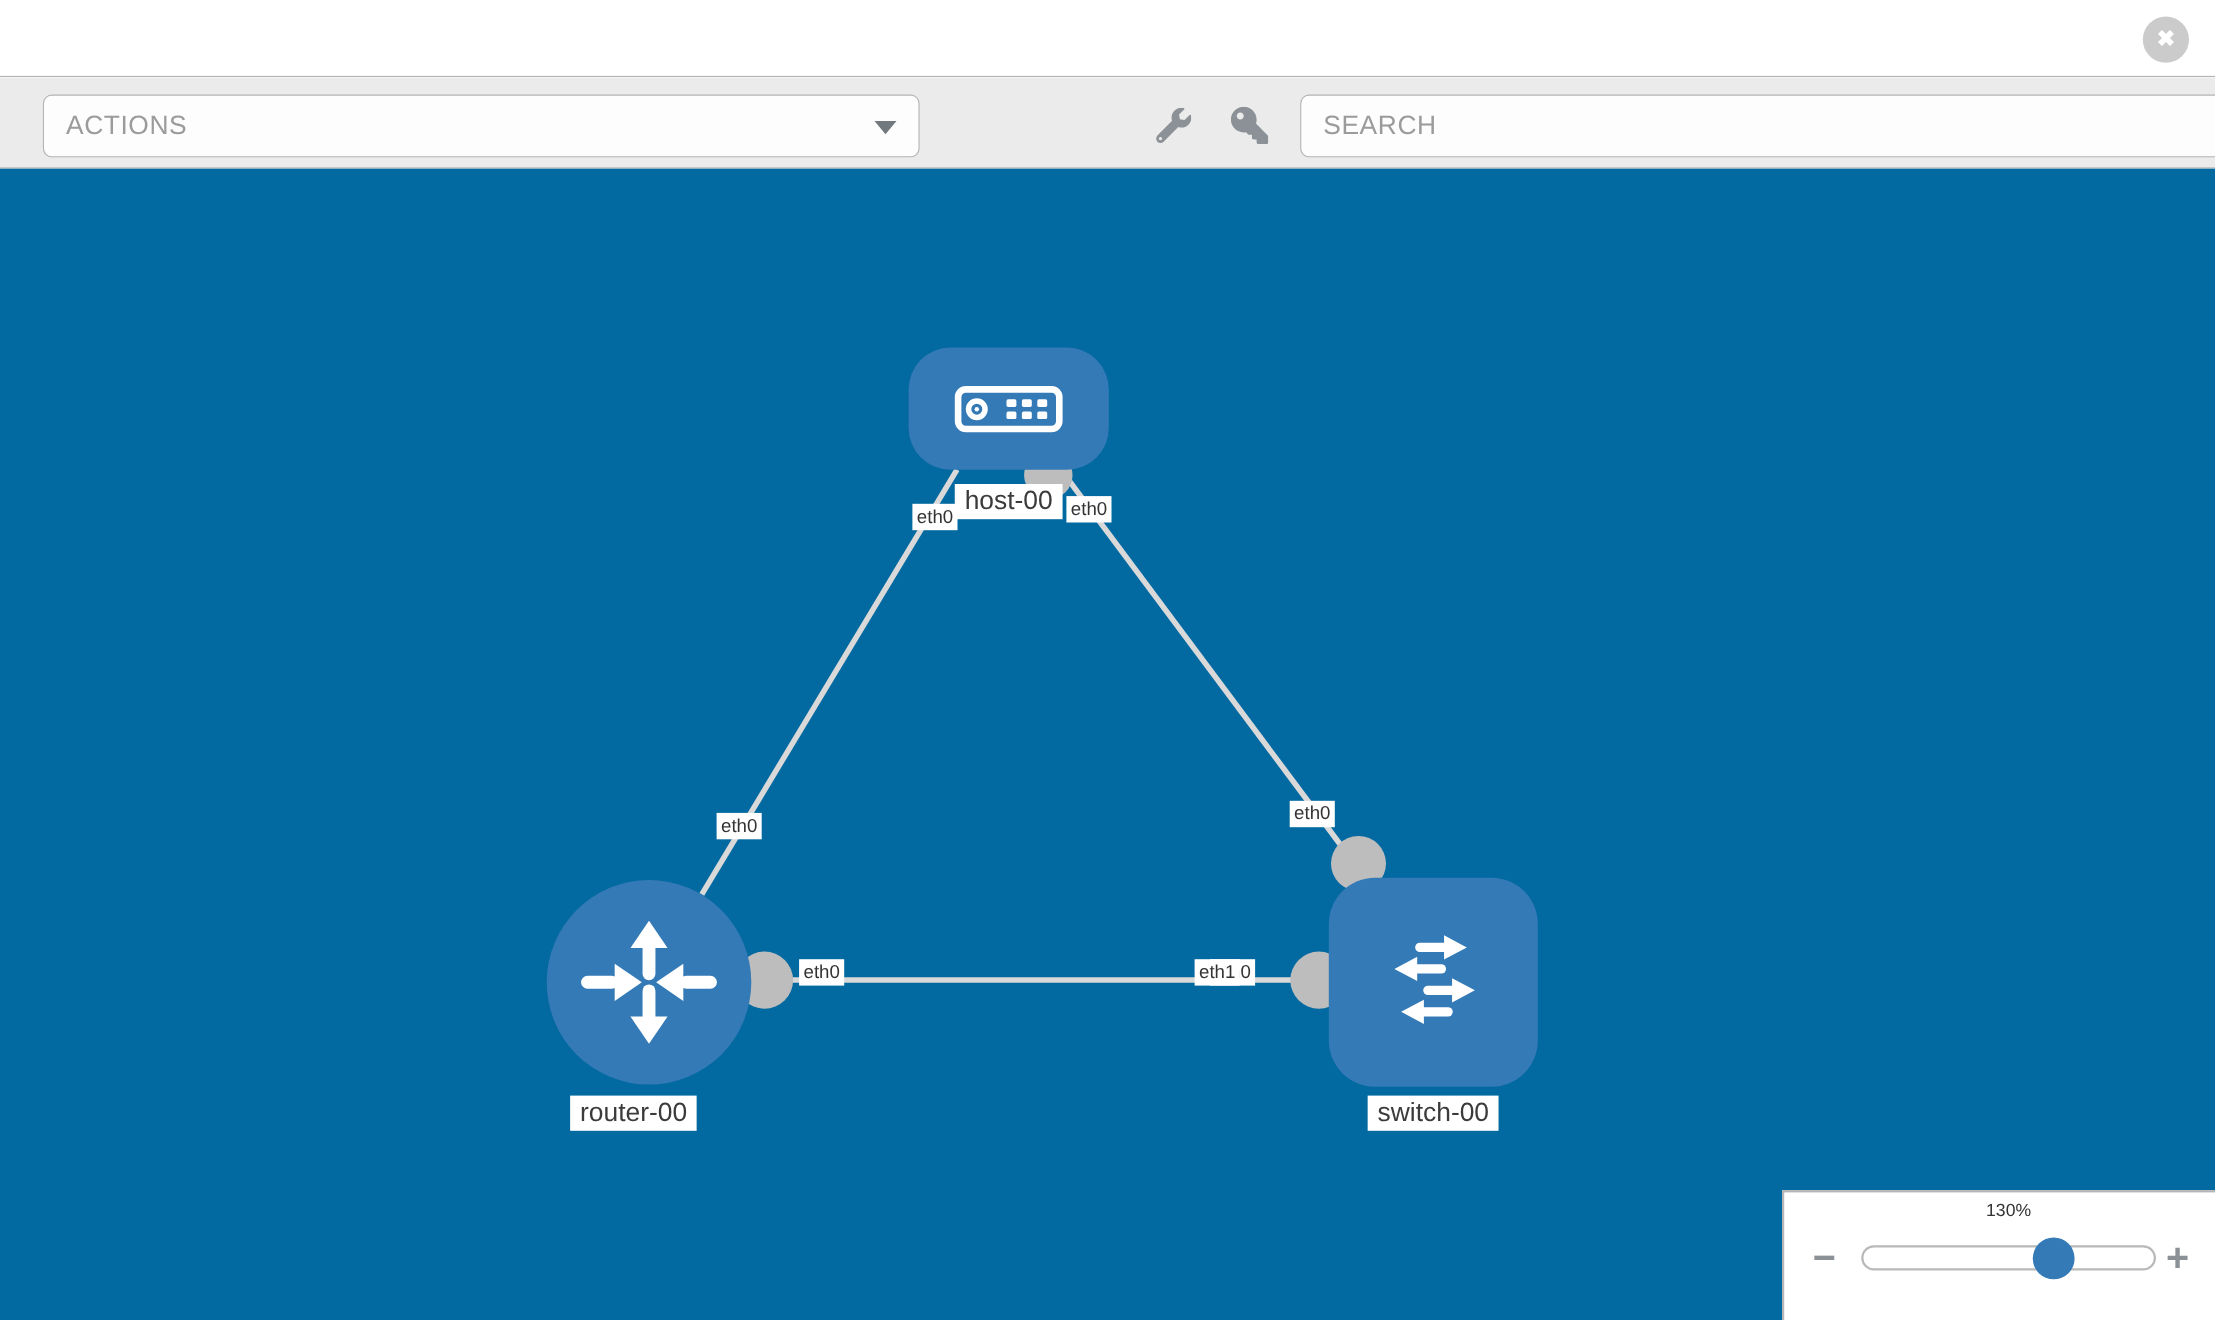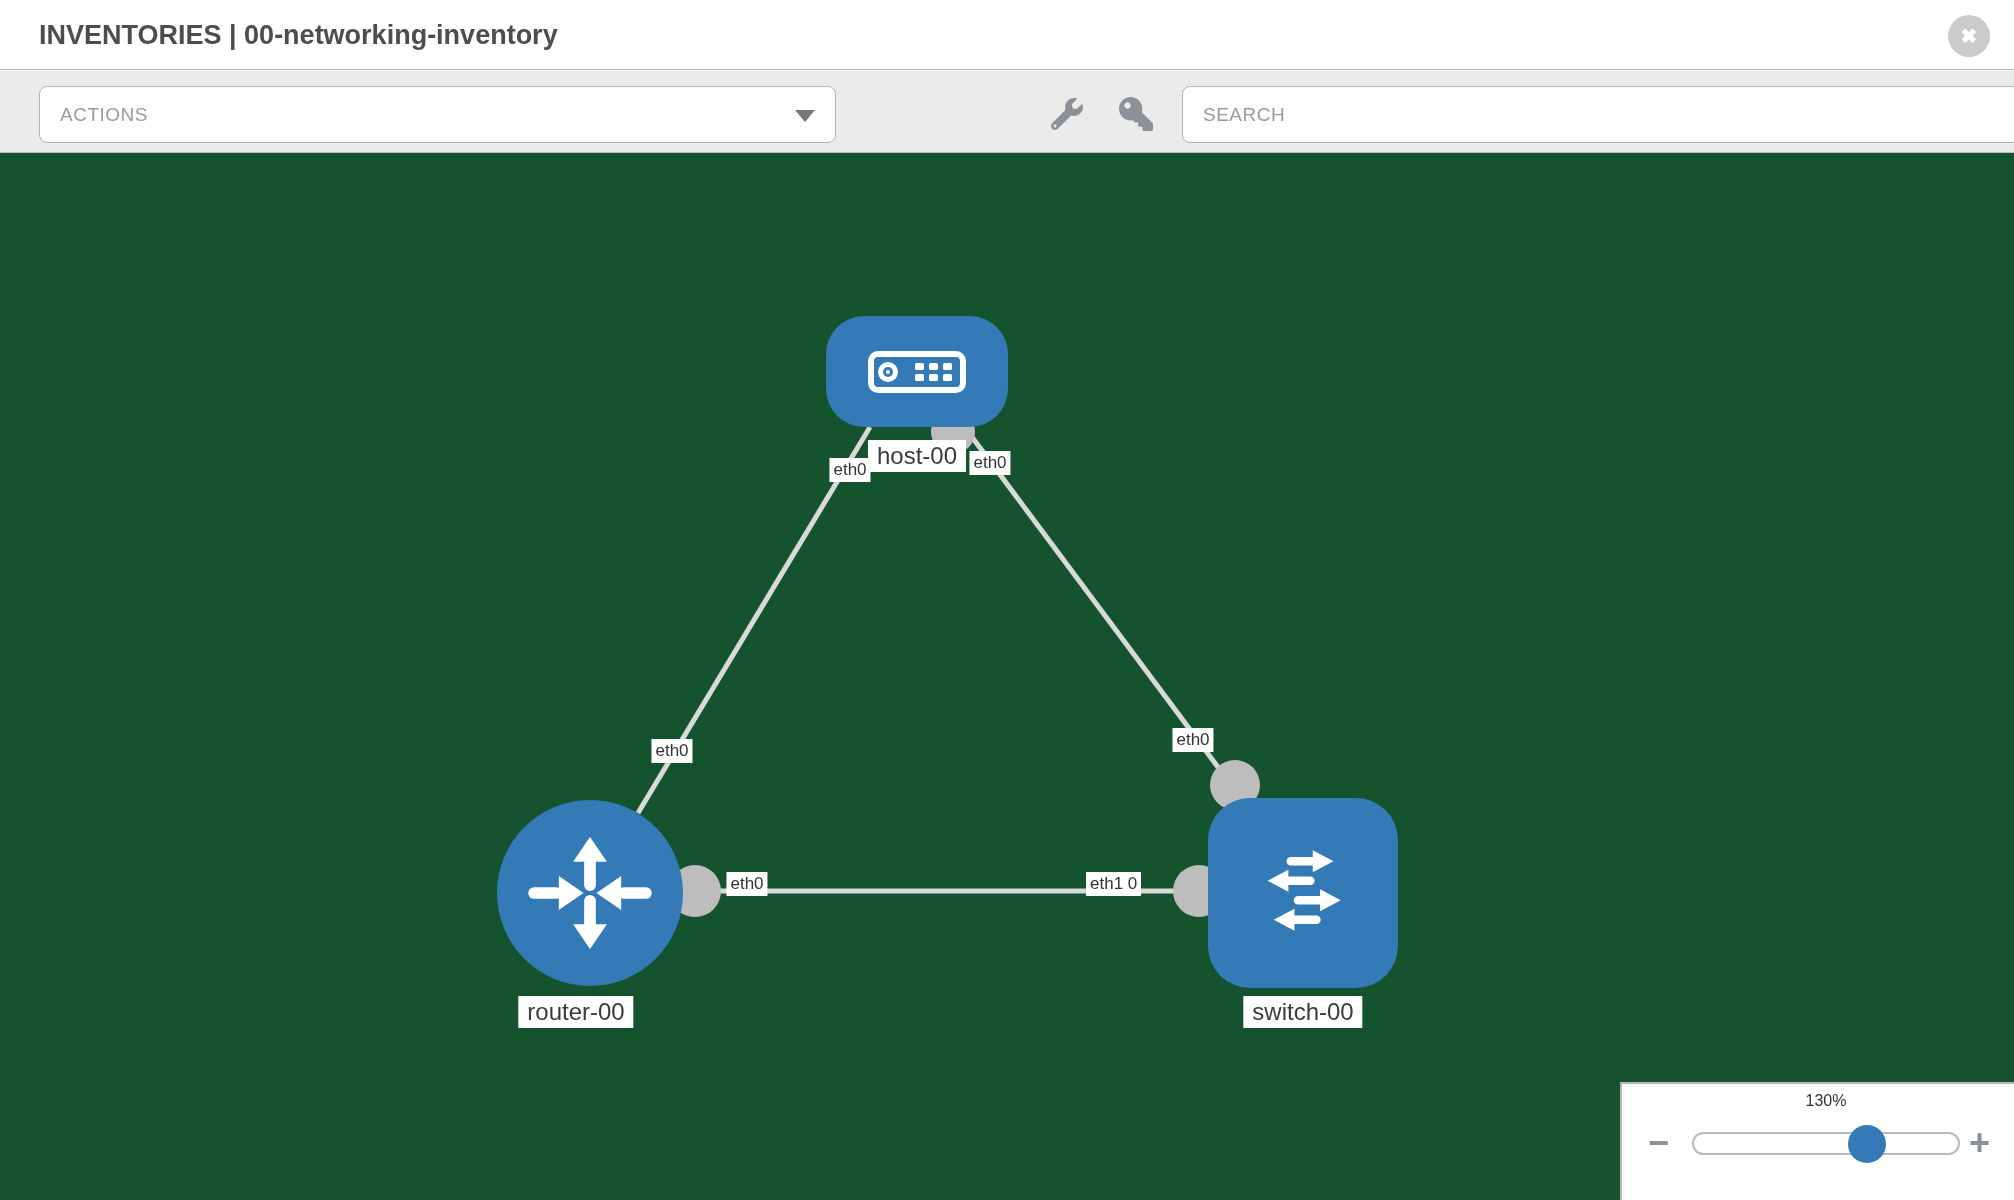--- a/index.html
+++ b/index.html
@@ -12,29 +12,29 @@
   .hdr { position:absolute; left:0; top:0; width:100%; height:70px; background:#ffffff; border-bottom:1px solid #b3b3b3; z-index:20; }
   .title { position:absolute; left:39px; top:0; line-height:70px; font-size:27px; font-weight:bold; color:#4d4d4d; white-space:nowrap; }
   .close { position:absolute; left:1948px; top:15px; width:42px; height:42px; border-radius:50%; background:#cbcbcb; border:none; display:flex; align-items:center; justify-content:center; cursor:pointer; }
   .close-x { color:#ffffff; font-size:20px; font-weight:bold; line-height:1; }
 
   
   .toolbar { position:absolute; left:0; top:71px; width:100%; height:82px; background:#ebebeb; border-bottom:1px solid #bdbdbd; z-index:19; }
   .select { position:absolute; top:15px; height:57px; background:#fdfdfd; border:1px solid #b4b4b4; border-radius:8px; cursor:pointer; }
   .sel-actions { left:39px; width:797px; }
   .sel-search { left:1182px; width:952px; }
-  .sel-label { position:absolute; left:20px; top:50%; transform:translateY(-50%); font-size:19px; color:#9b9b9b; letter-spacing:0.5px; }
+  .sel-label { position:absolute; left:20px; top:50%; transform:translateY(-50%); font-size:24px; color:#9b9b9b; letter-spacing:0.5px; }
   .caret { position:absolute; right:20px; top:50%; margin-top:-5px; width:0; height:0; border-left:10px solid transparent; border-right:10px solid transparent; border-top:12px solid #71797f; }
   .toolicon { position:absolute; top:27px; width:32px; height:32px; cursor:pointer; }
   .ti-wrench { left:1051px; }
   .ti-key { left:1119px; top:26px; width:34px; height:34px; }
   .toolicon svg { width:100%; height:100%; fill:#8b9196; }
 
   
-  .canvas { position:absolute; left:0; top:153px; width:2014px; height:1047px; background:#14532d; }
+  .canvas { position:absolute; left:0; top:153px; width:2014px; height:1047px; background:#0369a1; }
   .links { position:absolute; left:0; top:0; width:2014px; height:1047px; z-index:1; }
   .links line { stroke:#d9d9d9; stroke-width:5; }
 
   .dot { position:absolute; border-radius:50%; background:#bdbdbd; z-index:2; }
   .dot-host        { left:931px;  top:257px; width:44px; height:44px; }
   .dot-switch-top  { left:1210px; top:607px; width:50px; height:50px; }
   .dot-router-right{ left:669px;  top:712px; width:52px; height:52px; }
   .dot-switch-left { left:1173px; top:712px; width:52px; height:52px; }
 
   .node { position:absolute; background:#337ab7; display:flex; align-items:center; justify-content:center; z-index:3; cursor:pointer; }
@@ -64,21 +64,20 @@
   .zplus  { left:347px; }
   .ztrack { position:absolute; left:70px; top:48px; width:268px; height:23px; background:#ffffff; border:2px solid #b9b9b9; border-radius:13px; cursor:pointer; }
   .zknob { position:absolute; left:154px; top:-9px; width:38px; height:38px; border-radius:50%; background:#337ab7; cursor:pointer; }
 </style>
 </head>
 <body>
 
 <div class="page">
 
   <header class="hdr">
-    <div class="title">INVENTORIES | 00-networking-inventory</div>
     <button class="close">
       <span class="close-x">✖</span>
     </button>
   </header>
 
   <div class="toolbar">
     <div class="select sel-actions">
       <span class="sel-label">ACTIONS</span>
       <span class="caret"></span>
     </div>

